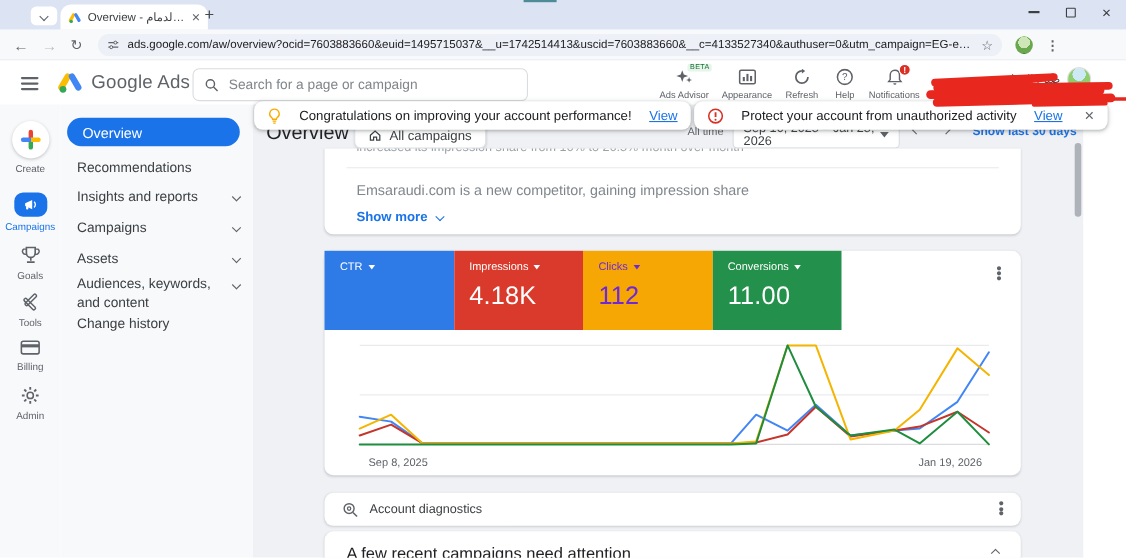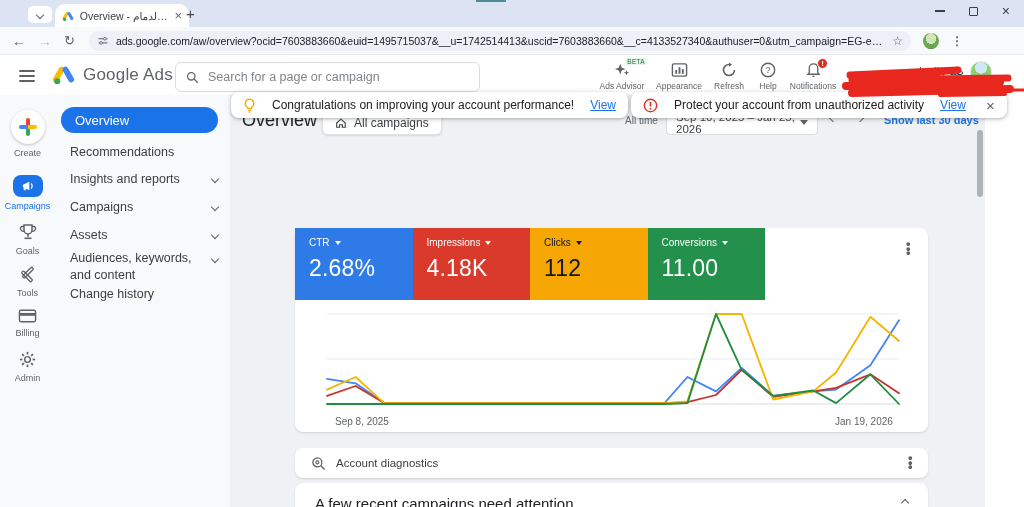--- a/index.html
+++ b/index.html
@@ -358,38 +358,46 @@
   </div>
   <span id="time-label" class="abs">All time</span>
   <div id="date-box" class="abs">
     <span>Sep 10, 2025 – Jan 25, 2026</span>
     <span class="caret-down"></span>
   </div>
   <span id="date-prev" class="abs chev left"></span>
   <span id="date-next" class="abs chev right"></span>
   <span id="show-last" class="abs">Show last 30 days</span>
 
+  <div id="insight-card" class="card">
+    <div id="clipped-line">increased its impression share from 16% to 26.5% month over month</div>
+    <div id="insight-divider"></div>
+    <div id="insight-text">Emsaraudi.com is a new competitor, gaining impression share</div>
+    <div id="show-more">
+      <span>Show more</span>
+      <span class="chev down"></span>
+    </div>
+  </div>
 
   <div id="chart-card" class="card">
     <div id="metric-strip">
       <div class="metric" style="background: rgb(46, 123, 232); color: rgb(255, 255, 255);">
         <div class="m-label">
             <span>CTR</span>
             <span class="m-caret"></span>
           </div>
-        <div class="m-value">2.68%</div>
       </div>
       <div class="metric" style="background: rgb(217, 58, 43); color: rgb(255, 255, 255);">
         <div class="m-label">
             <span>Impressions</span>
             <span class="m-caret"></span>
           </div>
         <div class="m-value">4.18K</div>
       </div>
-      <div class="metric" style="background: rgb(246, 167, 4); color: #0f172a;">
+      <div class="metric" style="background: rgb(246, 167, 4); color: #6d28d9;">
         <div class="m-label">
             <span>Clicks</span>
             <span class="m-caret"></span>
           </div>
         <div class="m-value">112</div>
       </div>
       <div class="metric" style="background: rgb(35, 144, 75); color: rgb(255, 255, 255);">
         <div class="m-label">
             <span>Conversions</span>
             <span class="m-caret"></span>

